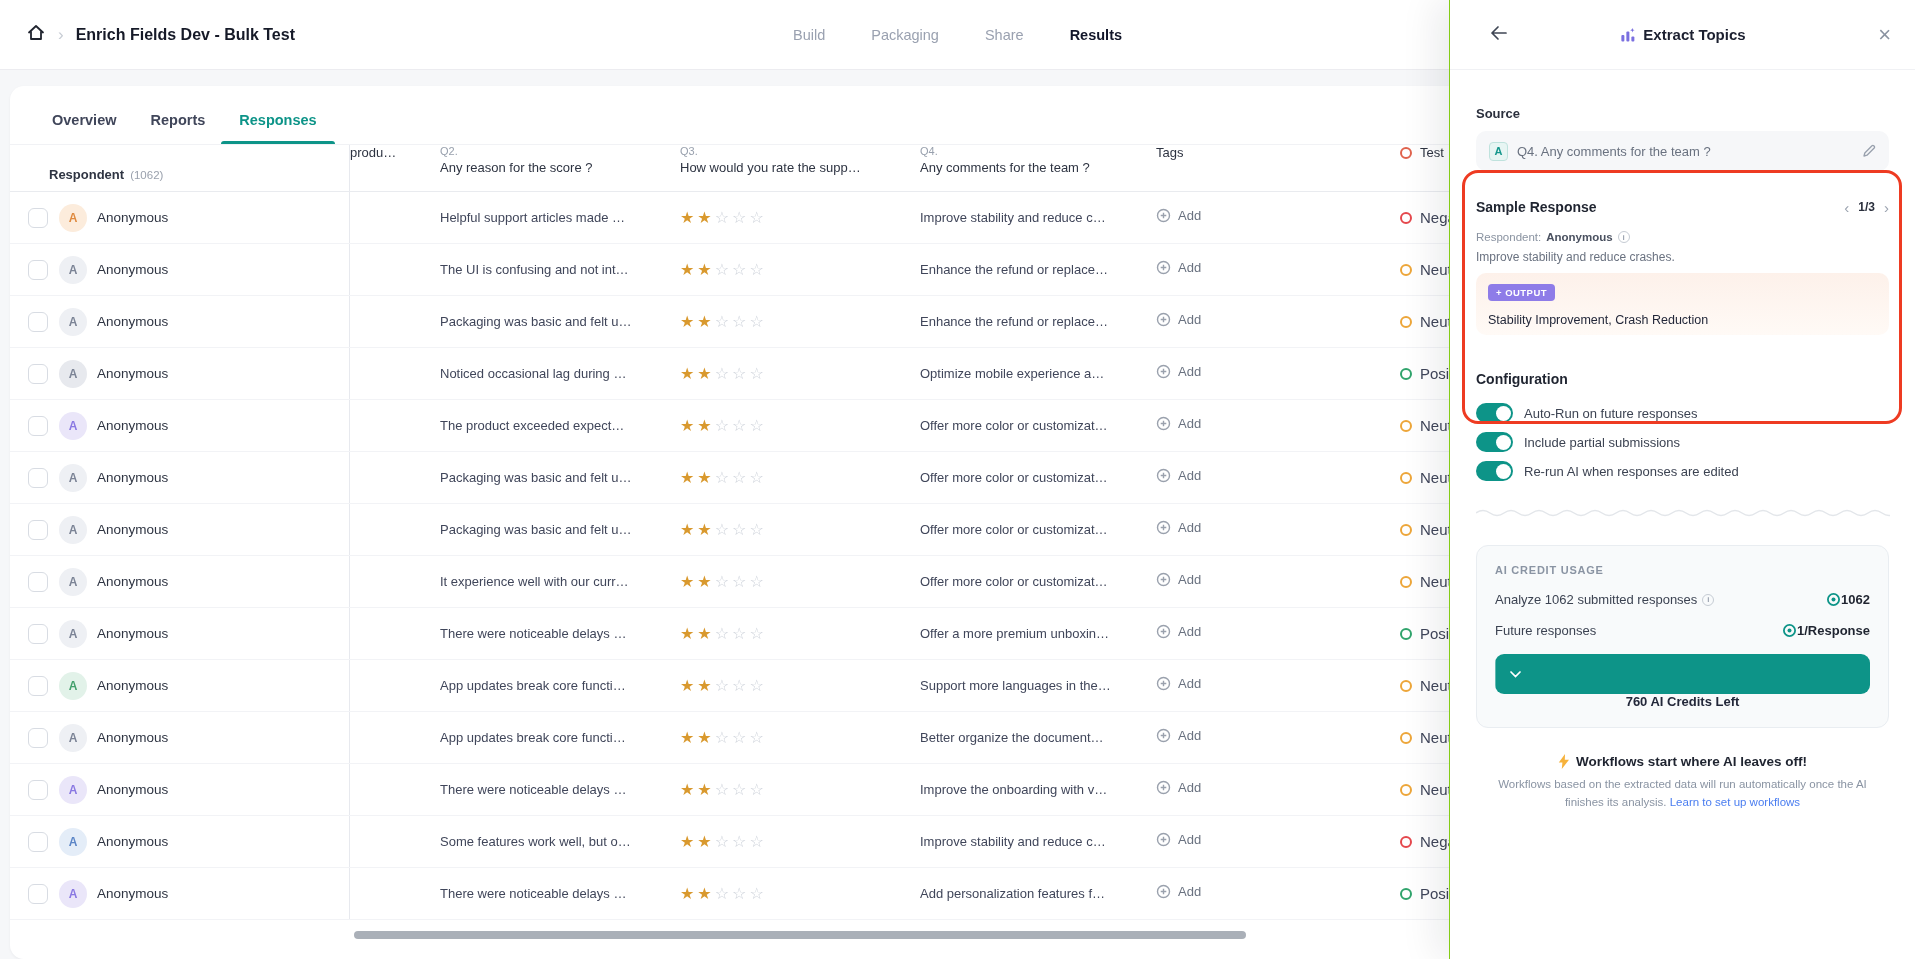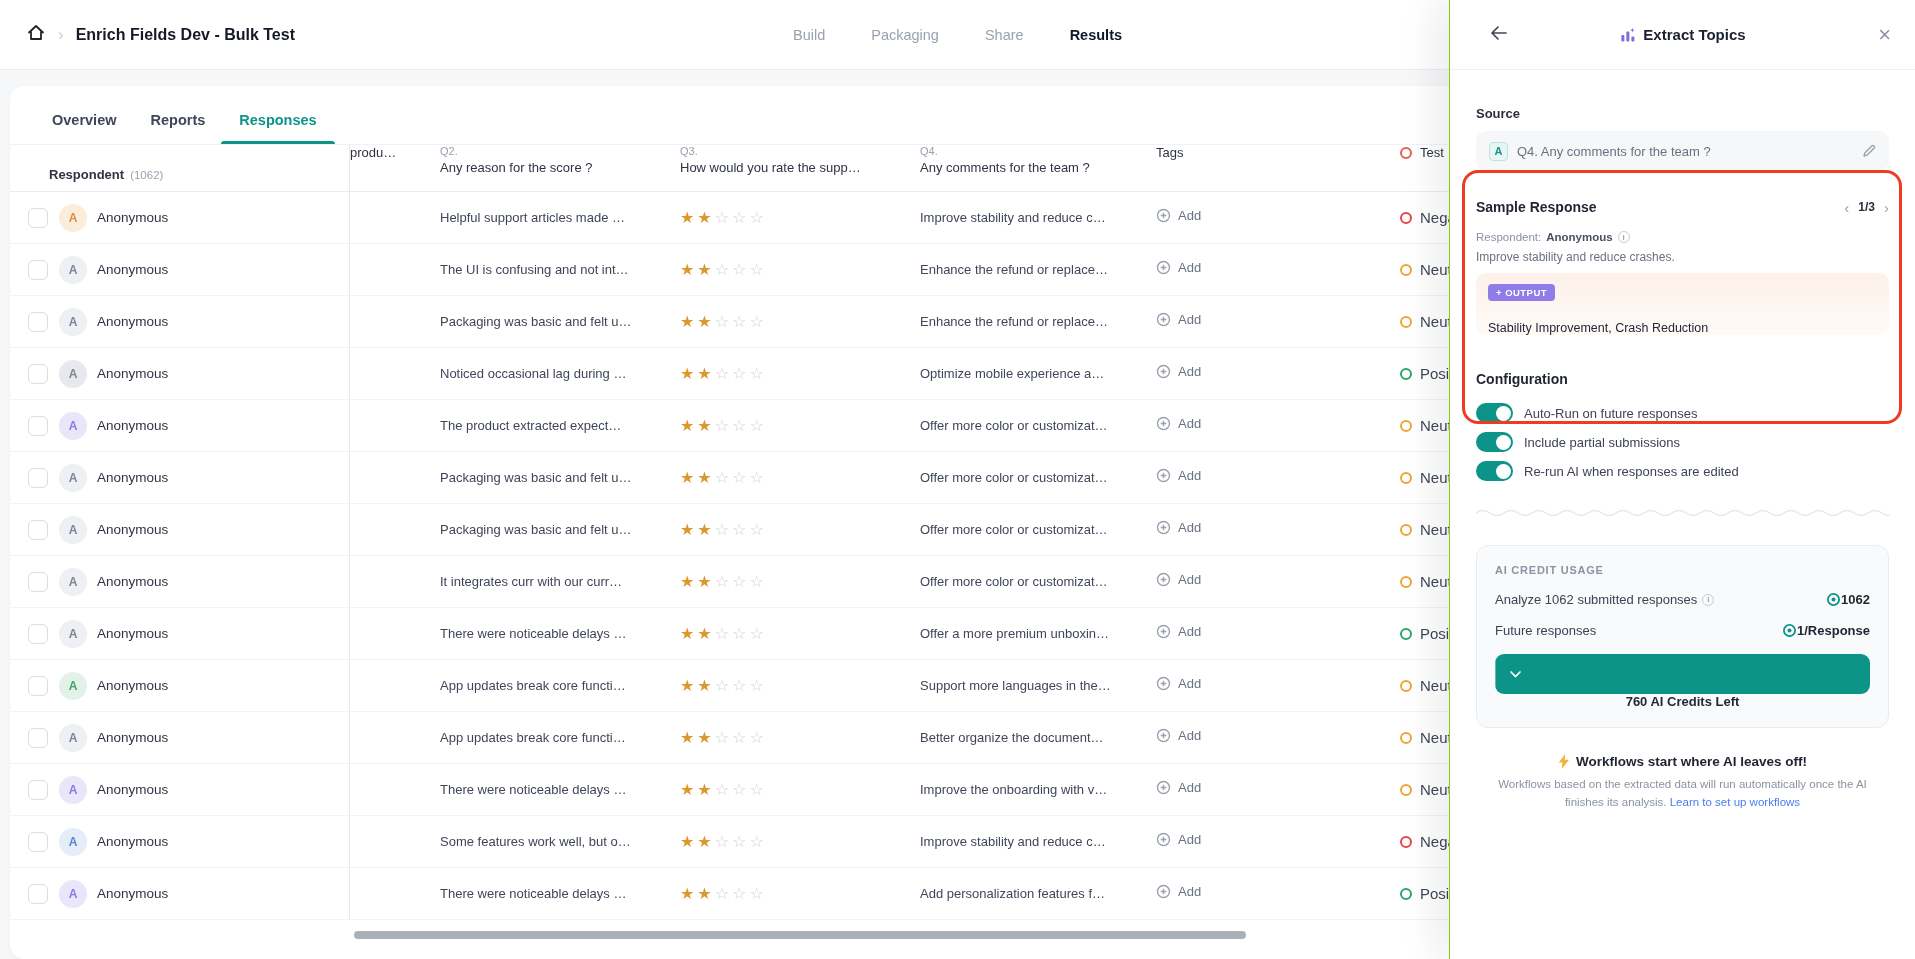--- a/index.html
+++ b/index.html
@@ -94,21 +94,21 @@
   .pager-btn { font-size:15px; color:#9aa2af; cursor:pointer; line-height:1; }
   .pager-count { font-size:12px; font-weight:600; color:#2a2f3c; }
   .resp-line { margin-top:16px; font-size:11.5px; color:#8a93a1; display:flex; align-items:center; gap:5px; }
   .resp-line .resp-val { color:#4a5160; font-weight:600; }
   .info-dot { width:12px; height:12px; border-radius:50%; border:1px solid #c6ccd4; color:#9aa2af; font-size:8px;
               display:inline-flex; align-items:center; justify-content:center; font-weight:700; }
   .response-text { margin-top:7px; font-size:12px; color:#6a7280; }
   .output-box { margin-top:9px; height:62px; border-radius:10px; background:linear-gradient(180deg,#fdf1ea 0%,#fffaf6 100%); padding:9px 12px; }
   .output-pill { display:inline-block; background:#8e7ce8; color:#fff; font-size:9.5px; font-weight:700; letter-spacing:.05em;
                  border-radius:4px; padding:3px 8px; }
-  .output-value { margin-top:20px; font-size:12.5px; font-weight:500; color:#23283a; }
+  .output-value { margin-top:12px; font-size:12.5px; font-weight:500; color:#23283a; }
 
   .config-heading { margin-top:36px; font-size:14px; font-weight:700; color:#1f2430; }
   .toggle-row { display:flex; align-items:center; gap:11px; margin-top:9px; }
   .toggle-row.first { margin-top:16px; }
   .toggle { width:37px; height:20px; border-radius:10px; background:#0d9488; position:relative; cursor:pointer; flex:none; }
   .toggle::after { content:""; position:absolute; right:2.5px; top:2.5px; width:15px; height:15px; border-radius:50%; background:#fff; }
   .toggle-label { font-size:13px; color:#3c4352; }
 
   .wavy { margin-top:26px; display:block; }
 
@@ -300,21 +300,21 @@
       </span>
     </div>
   </div>
       <div class="trow">
     <div class="col-frozen">
       <span class="checkbox"></span>
       <span class="avatar" style="background: rgb(234, 230, 249); color: rgb(138, 121, 226);">A</span>
       <span class="resp-name">Anonymous</span>
     </div>
     <div class="col-q1"></div>
-    <div class="col-q2 cell-text">The product extracted expect…</div>
+    <div class="col-q2 cell-text">The product exceeded expect…</div>
     <div class="col-q3"><span class="star filled">★</span><span class="star filled">★</span><span class="star">☆</span><span class="star">☆</span><span class="star">☆</span></div>
     <div class="col-q4 cell-text">Offer more color or customizat…</div>
     <div class="col-tags">
       <span class="add-btn">
         <span style="display:inline-flex">
           <svg width="15" height="15" viewBox="0 0 15 15">
                 <circle cx="7.5" cy="7.5" r="6" fill="none" stroke="#9aa1ad" stroke-width="1.4"></circle>
                 <path d="M7.5 4.7v5.6M4.7 7.5h5.6" stroke="#9aa1ad" stroke-width="1.4"></path>
               </svg>
         </span>
@@ -384,21 +384,21 @@
       </span>
     </div>
   </div>
       <div class="trow">
     <div class="col-frozen">
       <span class="checkbox"></span>
       <span class="avatar" style="background: rgb(238, 240, 244); color: rgb(124, 132, 150);">A</span>
       <span class="resp-name">Anonymous</span>
     </div>
     <div class="col-q1"></div>
-    <div class="col-q2 cell-text">It integrates curr with our curr…</div>
+    <div class="col-q2 cell-text">It experience well with our curr…</div>
     <div class="col-q3"><span class="star filled">★</span><span class="star filled">★</span><span class="star">☆</span><span class="star">☆</span><span class="star">☆</span></div>
     <div class="col-q4 cell-text">Offer more color or customizat…</div>
     <div class="col-tags">
       <span class="add-btn">
         <span style="display:inline-flex">
           <svg width="15" height="15" viewBox="0 0 15 15">
                 <circle cx="7.5" cy="7.5" r="6" fill="none" stroke="#9aa1ad" stroke-width="1.4"></circle>
                 <path d="M7.5 4.7v5.6M4.7 7.5h5.6" stroke="#9aa1ad" stroke-width="1.4"></path>
               </svg>
         </span>

